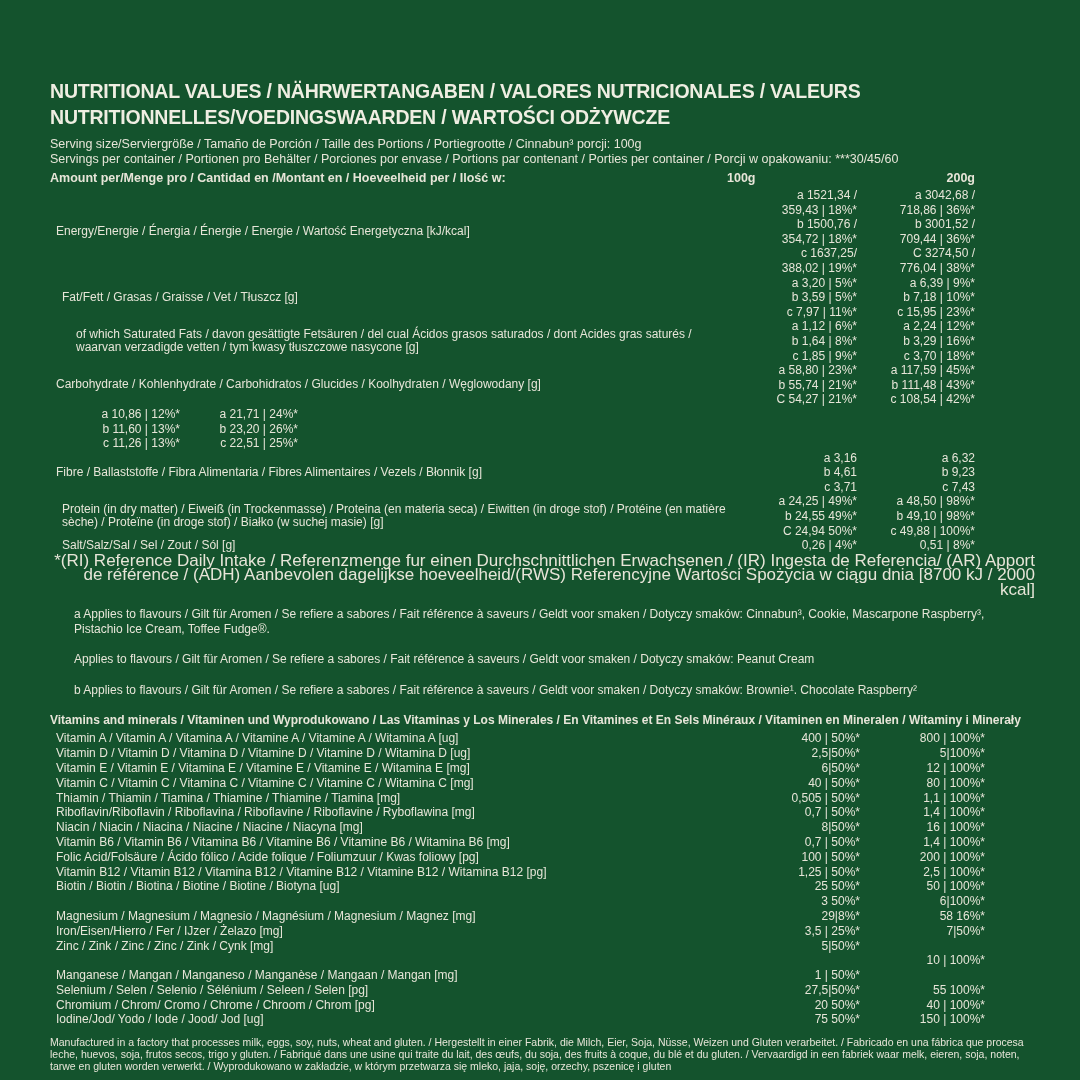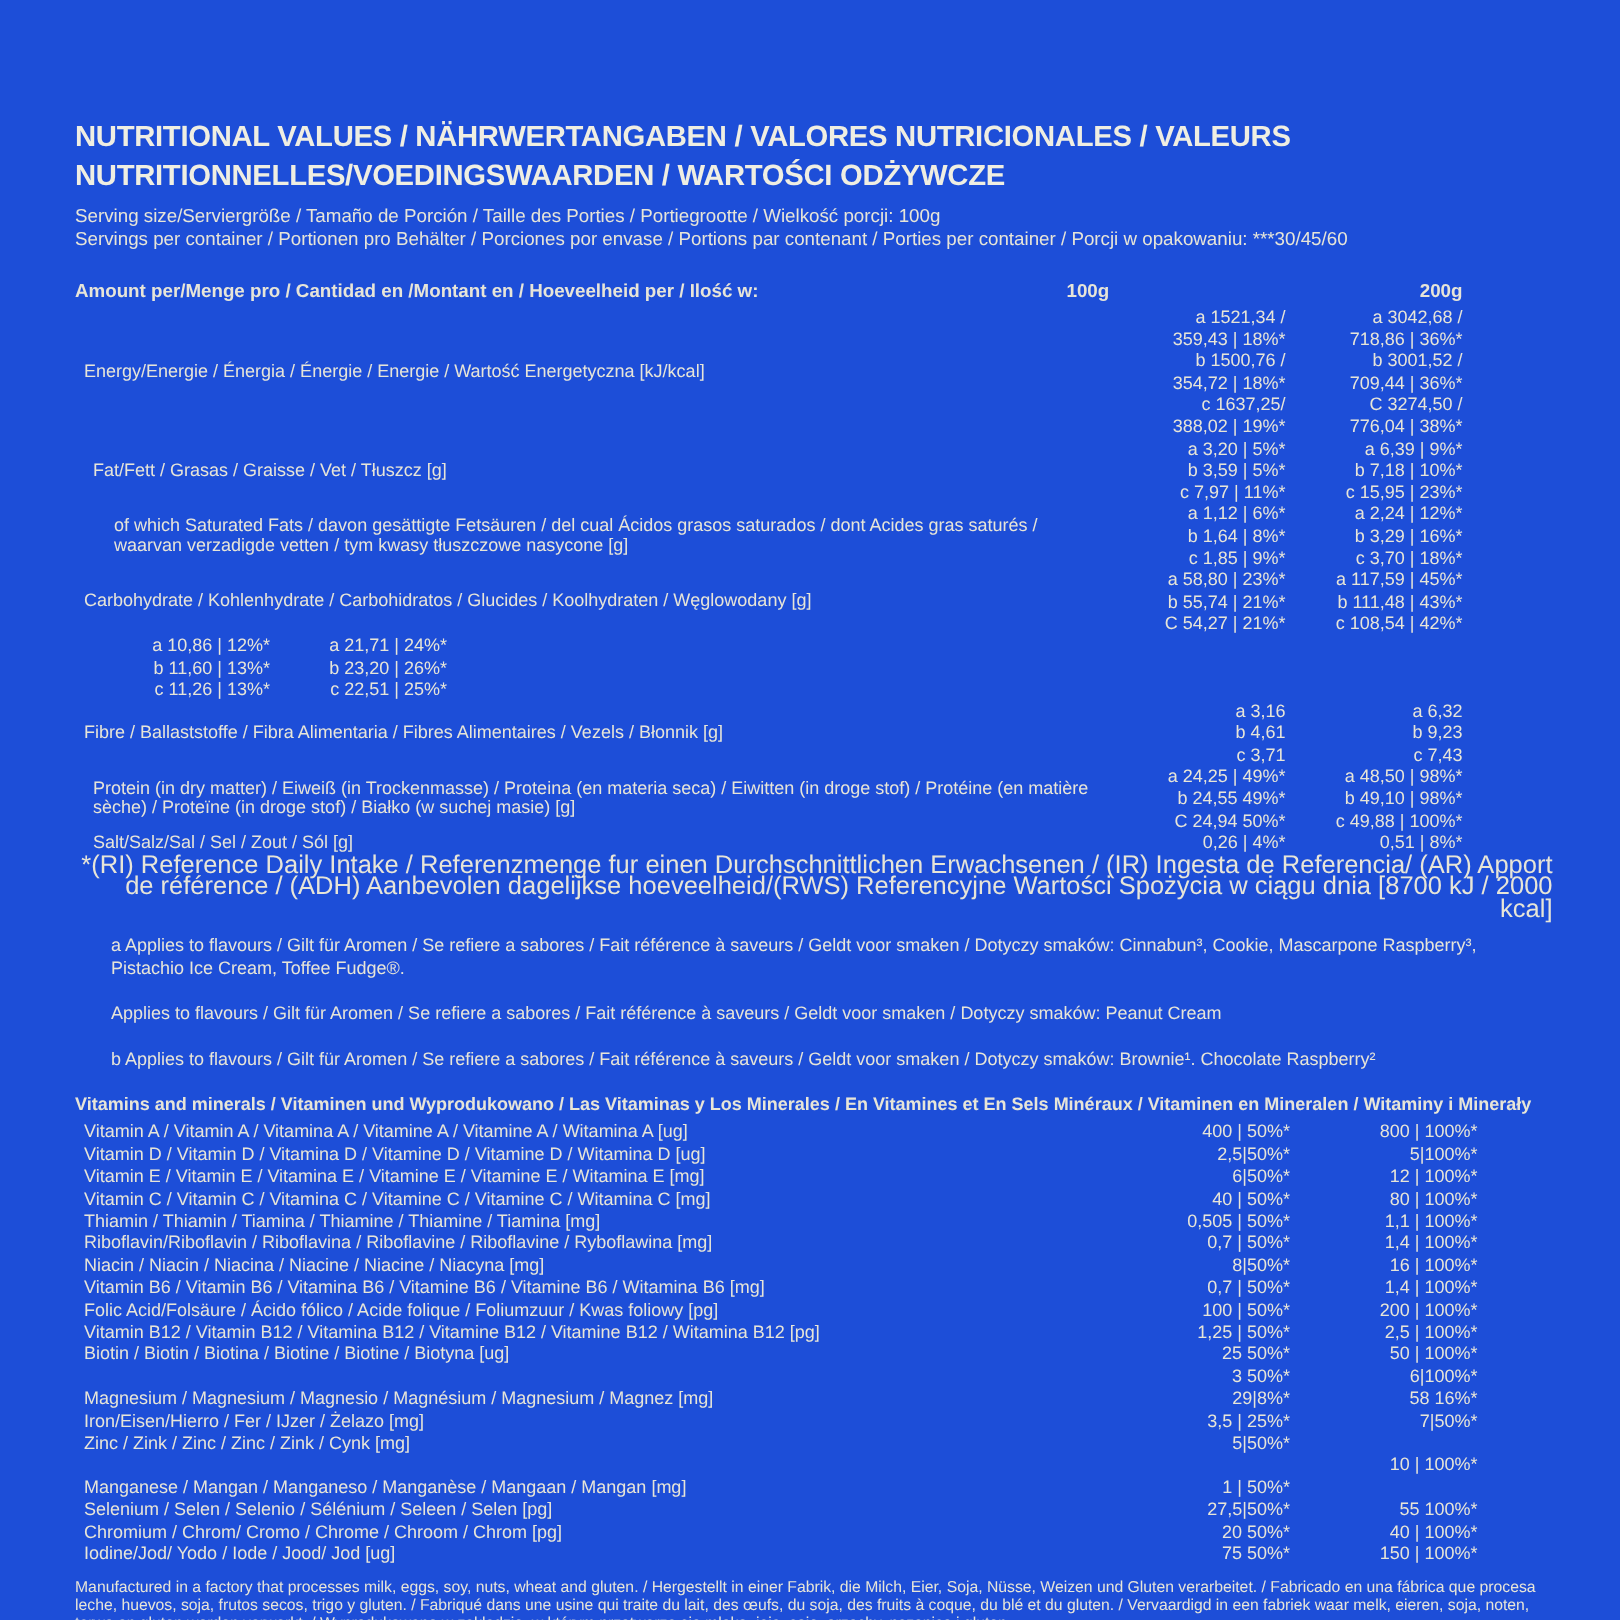--- a/index.html
+++ b/index.html
@@ -1,35 +1,35 @@
 <!DOCTYPE html>
 <html><head>
 <meta charset="utf-8">
 <style>
   html,body { margin:0; padding:0; background:#0b0b05; }
   .page {
     position:relative;
     width:1080px; height:1080px;
     box-sizing:border-box;
-    background:#1d4ed8;
+    background:#14532d;
     color:#e7e5d8;
     font-family:"Liberation Sans", sans-serif;
     padding:78px 45px 17px 50px;
     overflow:hidden;
   }
   .title {
     font-size:19.5px; font-weight:bold; letter-spacing:-0.2px;
     line-height:26px; white-space:pre-line; color:#efeee2;
     margin:0 0 7px 0;
   }
   .sub { font-size:12.5px; line-height:15px; margin:0; }
   .amount-row {
     display:flex; align-items:baseline;
     font-weight:bold; font-size:12.5px;
-    margin-top:20px; margin-bottom:3px; padding-right:60px;gap:16px;
+    margin-top:4px; margin-bottom:3px; padding-right:60px;
   }
   .amount-row .alabel { flex:1; }
   .hc1 { width:130px; }
   .hc2 { width:118px; text-align:right; }
   .nrow { display:flex; align-items:center; padding-right:60px; font-size:12px; }
   .nrow .nlabel { flex:1; line-height:13.5px; padding-left:6px; }
   .nrow.ind-sat .nlabel { padding-left:26px; }
   .nrow.ind-sm .nlabel { padding-left:12px; }
   .c1 { width:130px; text-align:right; white-space:pre-line; line-height:14.6px; }
   .c2 { width:118px; text-align:right; white-space:pre-line; line-height:14.6px; }
@@ -45,21 +45,21 @@
   .vrow .v2 { width:112px; text-align:right; }
   .allergen { font-size:10.5px; line-height:11.8px; margin:10px 0 0 0; }
 </style>
 </head>
 <body>
 
 <div class="page">
 
   <p class="title">NUTRITIONAL VALUES / NÄHRWERTANGABEN / VALORES NUTRICIONALES / VALEURS
 NUTRITIONNELLES/VOEDINGSWAARDEN / WARTOŚCI ODŻYWCZE</p>
-  <p class="sub">Serving size/Serviergröße / Tamaño de Porción / Taille des Porties / Portiegrootte / Wielkość porcji: 100g</p>
+  <p class="sub">Serving size/Serviergröße / Tamaño de Porción / Taille des Portions / Portiegrootte / Cinnabun³ porcji: 100g</p>
   <p class="sub">Servings per container / Portionen pro Behälter / Porciones por envase / Portions par contenant / Porties per container / Porcji w opakowaniu: ***30/45/60</p>
 
   <div class="amount-row">
     <div class="alabel">Amount per/Menge pro / Cantidad en /Montant en / Hoeveelheid per / Ilość w:</div>
     <div class="hc1">100g</div>
     <div class="hc2">200g</div>
   </div>
 
   <div>
     <div class="nrow">

